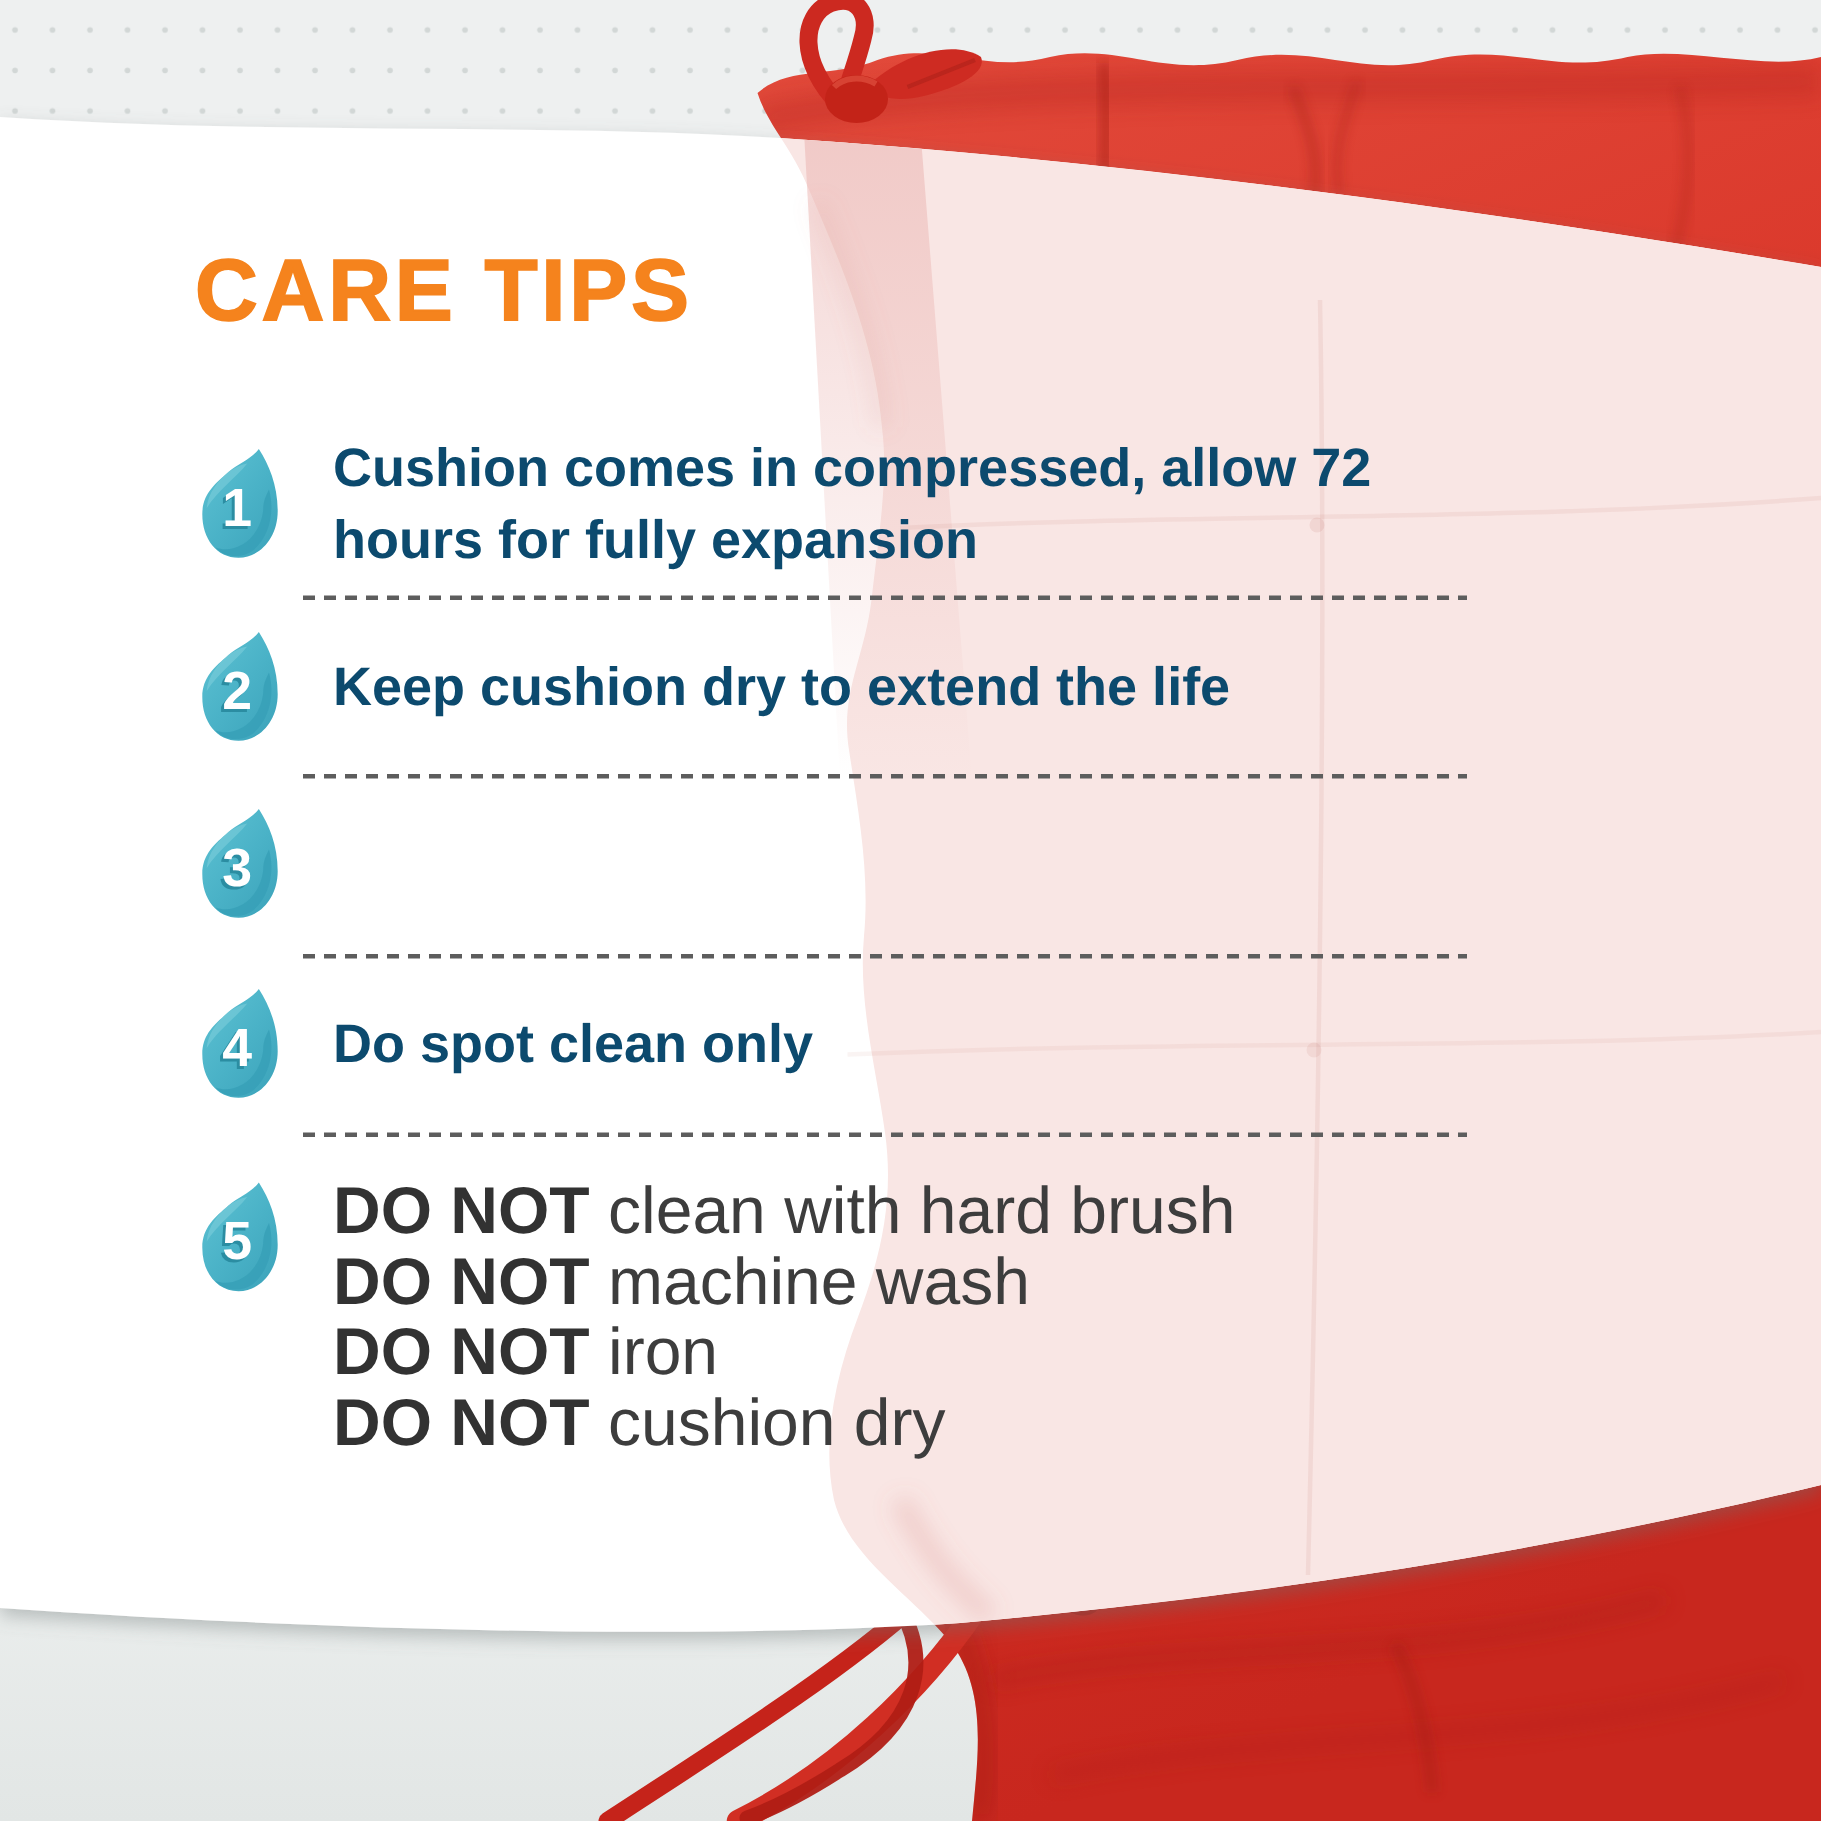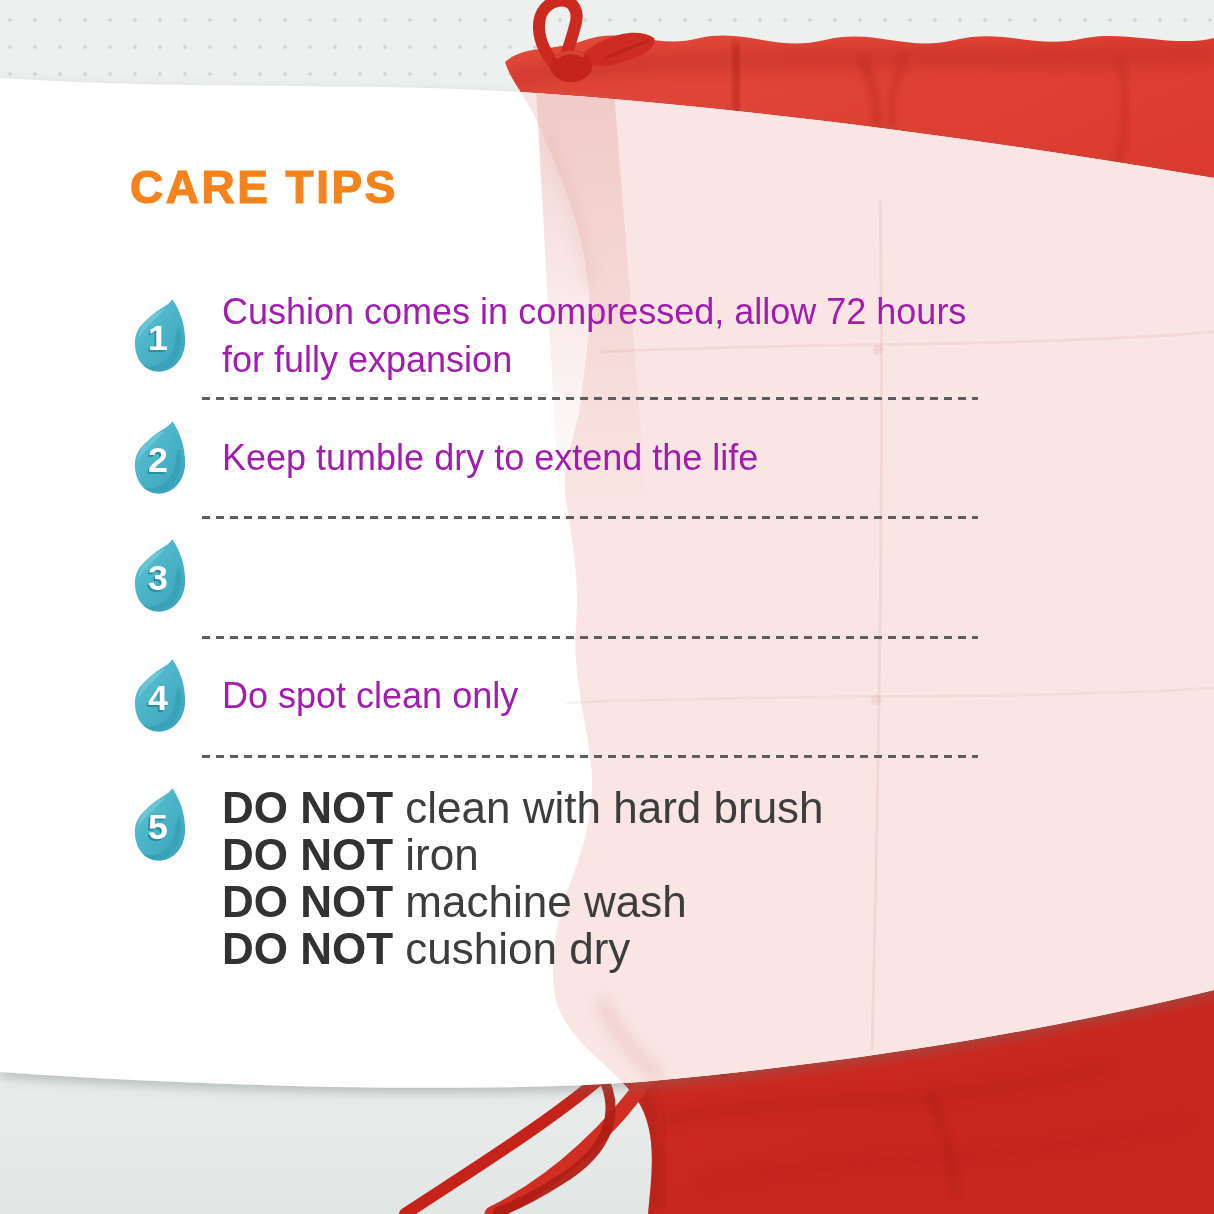--- a/index.html
+++ b/index.html
@@ -7,30 +7,30 @@
     width:1214px;height:1214px;position:relative;overflow:hidden;
     background:#eef0f0;
     font-family:"Liberation Sans",sans-serif;
   }
   
   #bg{position:absolute;inset:0;z-index:0;}
   
   #content{position:absolute;inset:0;z-index:1;}
   .heading{
     position:absolute;left:130px;top:160px;
-    font-size:46px;font-weight:bold;letter-spacing:2.5px;
+    font-size:58px;font-weight:bold;letter-spacing:2.5px;
     color:#F5831D;-webkit-text-stroke:1.2px #F5831D;
     margin:0;white-space:nowrap;
   }
   .tip-row{
     position:absolute;left:131px;display:flex;gap:33px;align-items:center;
   }
   .tip-row .dropwrap{flex:0 0 58px;width:58px;height:78px;}
   .tip-text{
-    font-size:36px;line-height:48px;color:#a21caf;
+    font-size:36px;line-height:48px;color:#0c4a6e;font-weight:bold;
   }
   .tip-text.wrap{width:795px;}
   .row-1{top:280px;min-height:112px;}
   .row-2{top:417px;height:82px;}
   .row-3{top:535px;height:82px;}
   .row-4{top:655px;height:82px;}
   .row-5{top:784px;align-items:flex-start;}
   .row-5 .dropwrap{margin-top:2px;}
   .donot-line{font-size:44px;line-height:47px;color:#3d3d3d;white-space:nowrap;}
   .donot-line .b{font-weight:bold;color:#323232;}
@@ -192,21 +192,21 @@
   <div class="tip-row row-2">
     <span class="dropwrap">
       <svg width="58" height="78" viewBox="0 0 60 80">
         <path class="drop-body" d="M43,2 C50,13 56,27 56,45 C56,63 44,77 29,77 C14,77 4,64 4,47 C4,33 13,26 22,18 C29,12 38,9 43,2 Z"></path>
         <path class="drop-shade" d="M50,30 C54,44 51,62 39,72 C31,78 19,77 13,70 C27,75 44,64 46,44 C46,38 48,34 50,30 Z"></path>
         <path class="drop-hi" d="M22,18 C15,24 8,32 7,43 C14,31 27,22 35,12 C30,13 26,15 22,18 Z"></path>
         <text class="num-sh" x="26" y="57">2</text>
         <text class="num" x="28" y="55">2</text>
       </svg>
     </span>
-    <div class="tip-text">Keep tumble dry to extend the life</div>
+    <div class="tip-text">Keep cushion dry to extend the life</div>
   </div>
   <div class="sep sep-2"></div>
 
   <div class="tip-row row-3">
     <span class="dropwrap">
       <svg width="58" height="78" viewBox="0 0 60 80">
         <path class="drop-body" d="M43,2 C50,13 56,27 56,45 C56,63 44,77 29,77 C14,77 4,64 4,47 C4,33 13,26 22,18 C29,12 38,9 43,2 Z"></path>
         <path class="drop-shade" d="M50,30 C54,44 51,62 39,72 C31,78 19,77 13,70 C27,75 44,64 46,44 C46,38 48,34 50,30 Z"></path>
         <path class="drop-hi" d="M22,18 C15,24 8,32 7,43 C14,31 27,22 35,12 C30,13 26,15 22,18 Z"></path>
         <text class="num-sh" x="26" y="57">3</text>
@@ -235,19 +235,19 @@
       <svg width="58" height="78" viewBox="0 0 60 80">
         <path class="drop-body" d="M43,2 C50,13 56,27 56,45 C56,63 44,77 29,77 C14,77 4,64 4,47 C4,33 13,26 22,18 C29,12 38,9 43,2 Z"></path>
         <path class="drop-shade" d="M50,30 C54,44 51,62 39,72 C31,78 19,77 13,70 C27,75 44,64 46,44 C46,38 48,34 50,30 Z"></path>
         <path class="drop-hi" d="M22,18 C15,24 8,32 7,43 C14,31 27,22 35,12 C30,13 26,15 22,18 Z"></path>
         <text class="num-sh" x="26" y="57">5</text>
         <text class="num" x="28" y="55">5</text>
       </svg>
     </span>
     <div>
       <div class="donot-line"><span class="b">DO NOT</span> <span>clean with hard brush</span></div>
+      <div class="donot-line"><span class="b">DO NOT</span> <span>machine wash</span></div>
       <div class="donot-line"><span class="b">DO NOT</span> <span>iron</span></div>
-      <div class="donot-line"><span class="b">DO NOT</span> <span>machine wash</span></div>
       <div class="donot-line"><span class="b">DO NOT</span> <span>cushion dry</span></div>
     </div>
   </div>
 
 </div>
 
 </body></html>

